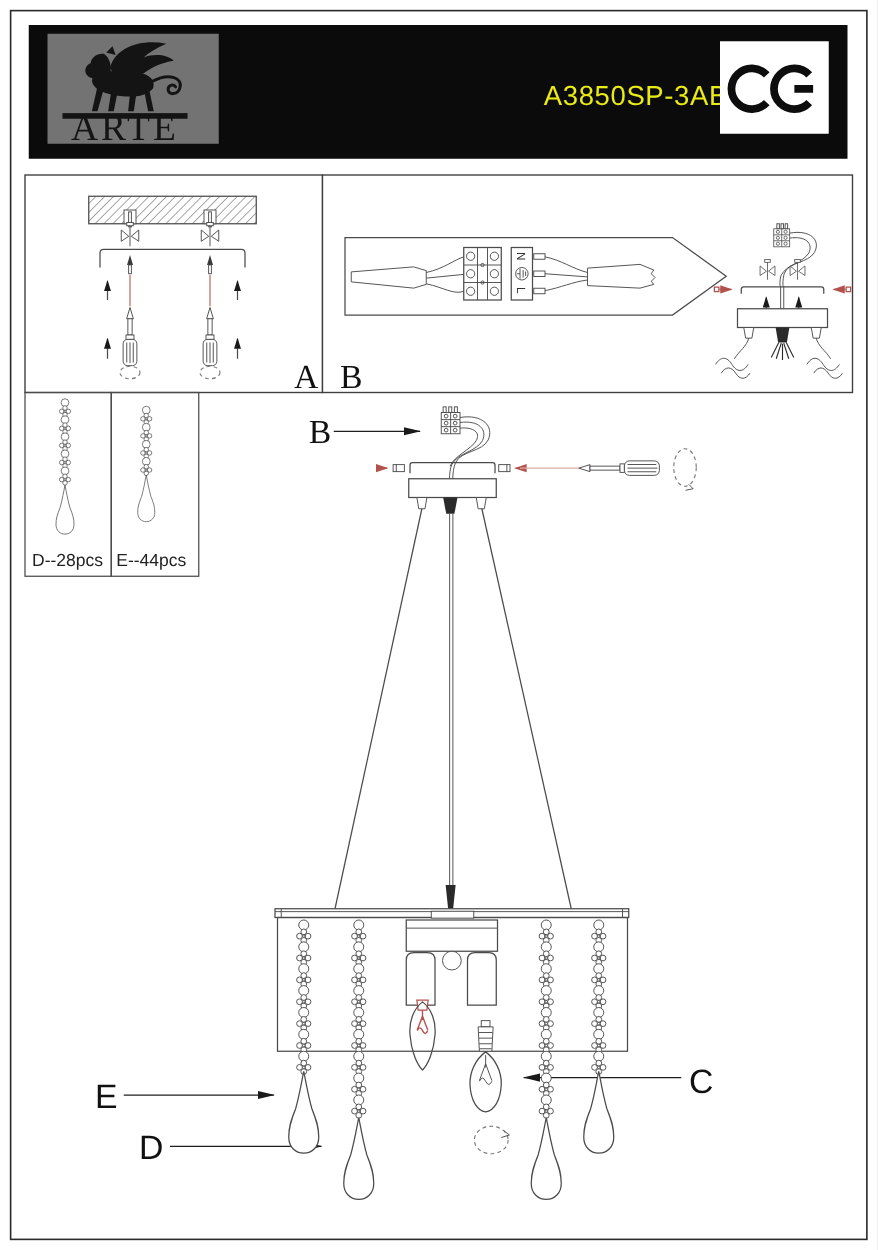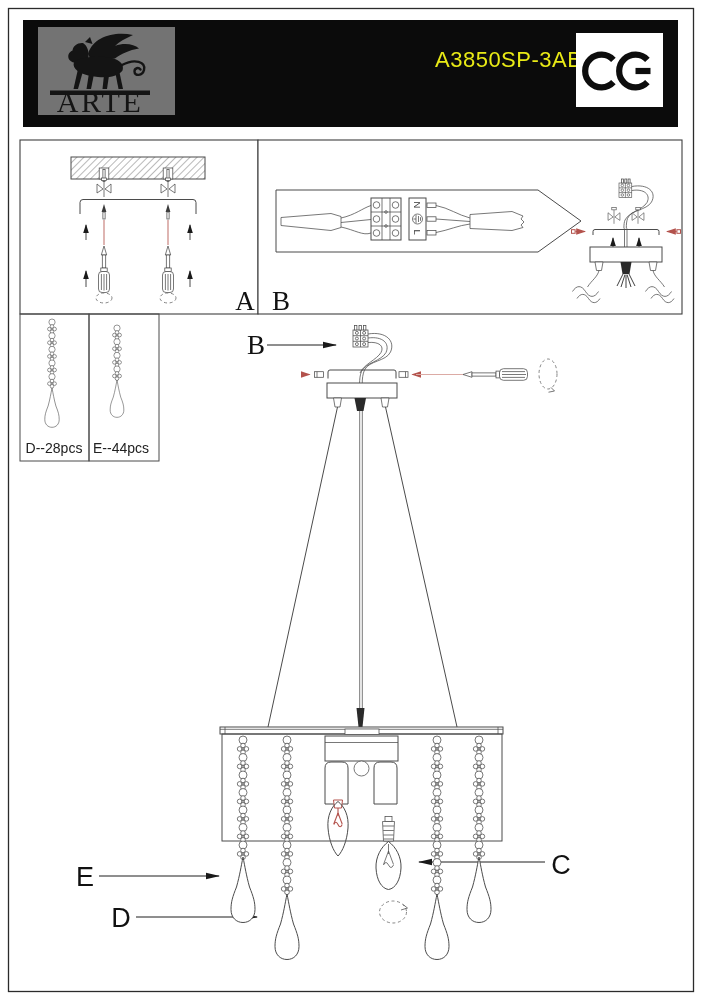--- a/index.html
+++ b/index.html
@@ -22,21 +22,21 @@
   .t-serif{font-family:"Liberation Serif",serif;font-size:27px;fill:#111;}
   .t-sans {font-family:"Liberation Sans",sans-serif;font-size:27px;fill:#111;}
   .t-part {font-family:"Liberation Sans",sans-serif;font-size:14px;fill:#222;}
   .t-nl   {font-family:"Liberation Sans",sans-serif;font-size:9.5px;fill:#333;}
 
   
   .hdr{position:absolute;left:23px;top:20px;width:655px;height:107px;background:#0b0b0b;}
   .logo{position:absolute;left:15px;top:7px;width:137px;height:88px;background:#737373;}
   .ttl{position:absolute;left:237px;top:24px;width:190px;color:#fff;text-align:center;
        font-family:"DejaVu Sans Mono",monospace;font-size:19px;line-height:29px;letter-spacing:2px;}
-  .mdl{position:absolute;left:412px;top:27px;font-size:22px;color:#e9ea16;letter-spacing:.5px;
+  .mdl{position:absolute;left:412px;top:44px;font-size:22px;color:#e9ea16;letter-spacing:.5px;
        font-family:"Liberation Sans",sans-serif;text-align:center;}
   .ce{position:absolute;left:553px;top:13px;width:87px;height:74px;background:#fff;}
 </style>
 </head>
 <body>
 
 <div class="page">
 
 <svg class="sheet" width="702" height="1000" viewBox="0 0 702 1000">
   <defs>

